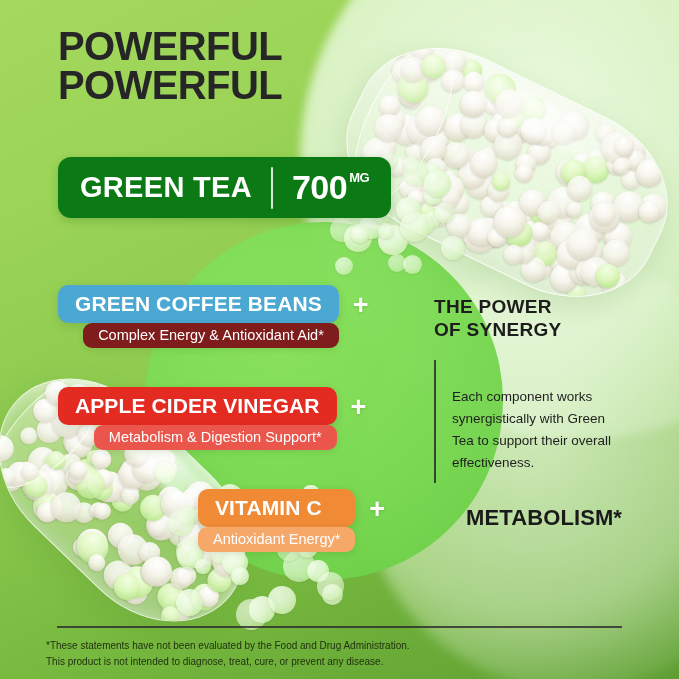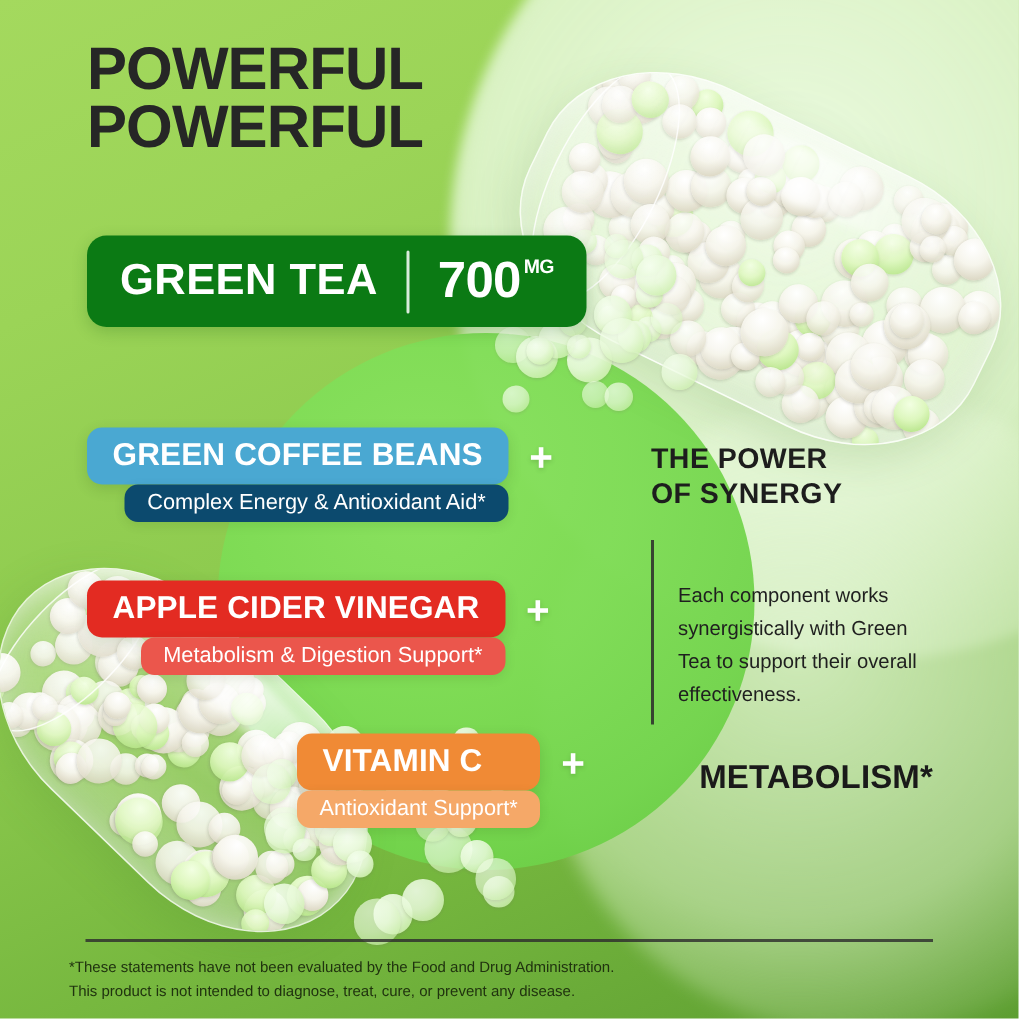--- a/index.html
+++ b/index.html
@@ -636,37 +636,37 @@
     <span class="gt-sep"></span>
     <span class="gt-amount">
       <span>700</span>
       <span class="gt-unit">MG</span>
     </span>
   </div>
 
   <div class="ing ing-gcb">
     <div class="ing-stack">
       <div class="ing-main" id="ing0-main" style="background: rgb(74, 168, 210);">GREEN COFFEE BEANS</div>
-      <div class="ing-sub" id="ing0-sub" style="background: #0c4a6e; text-align: center;">Complex Energy &amp; Antioxidant Aid*</div>
+      <div class="ing-sub" id="ing0-sub" style="background: #7f1d1d; text-align: center;">Complex Energy &amp; Antioxidant Aid*</div>
     </div>
     <div class="ing-plus">+</div>
   </div>
 
   <div class="ing ing-acv">
     <div class="ing-stack">
       <div class="ing-main" id="ing1-main" style="background: rgb(227, 43, 34);">APPLE CIDER VINEGAR</div>
       <div class="ing-sub" id="ing1-sub" style="background: rgb(235, 86, 76);">Metabolism &amp; Digestion Support*</div>
     </div>
     <div class="ing-plus">+</div>
   </div>
 
   <div class="ing ing-vitc">
     <div class="ing-stack">
       <div class="ing-main" id="ing2-main" style="background: rgb(240, 138, 53);">VITAMIN C</div>
-      <div class="ing-sub" id="ing2-sub" style="background: rgb(245, 168, 104);">Antioxidant Support*</div>
+      <div class="ing-sub" id="ing2-sub" style="background: rgb(245, 168, 104);">Antioxidant Energy*</div>
     </div>
     <div class="ing-plus">+</div>
   </div>
 
   <div class="synergy-title">
     <div>THE POWER</div>
     <div>OF SYNERGY</div>
   </div>
   <div class="synergy-rule"></div>
   <div class="synergy-body">Each component works synergistically with Green Tea to support their overall effectiveness.</div>

